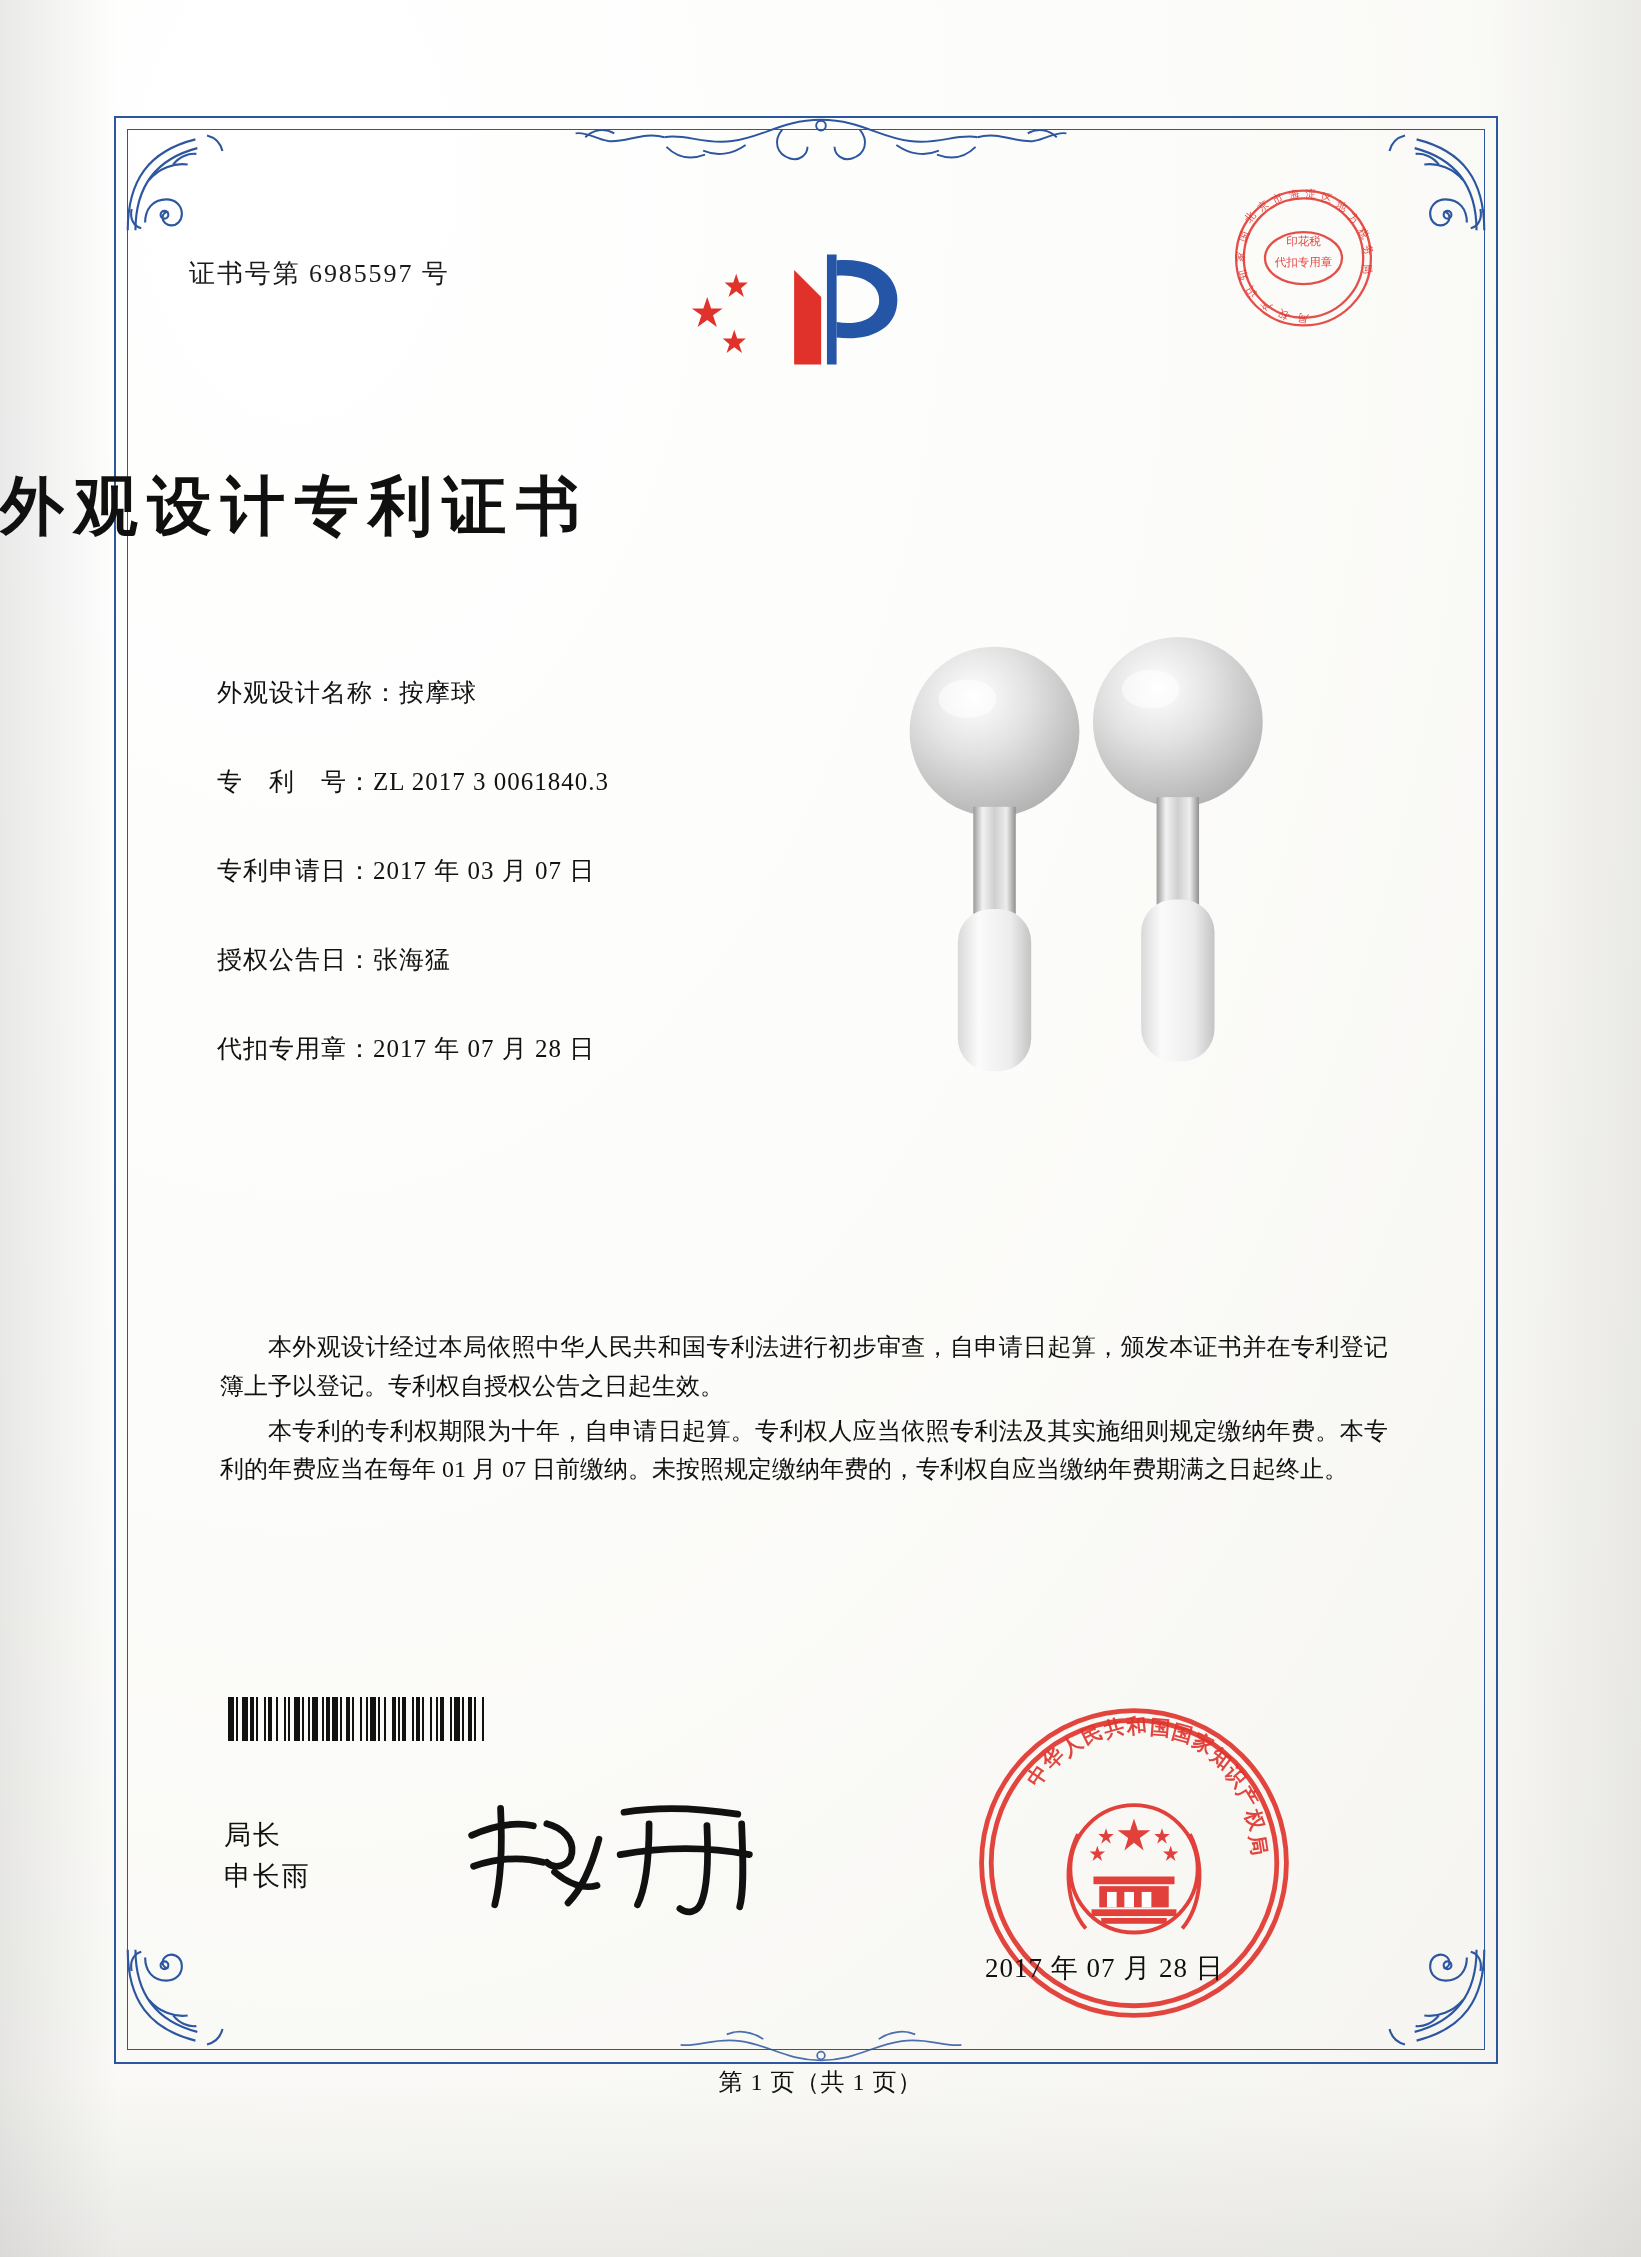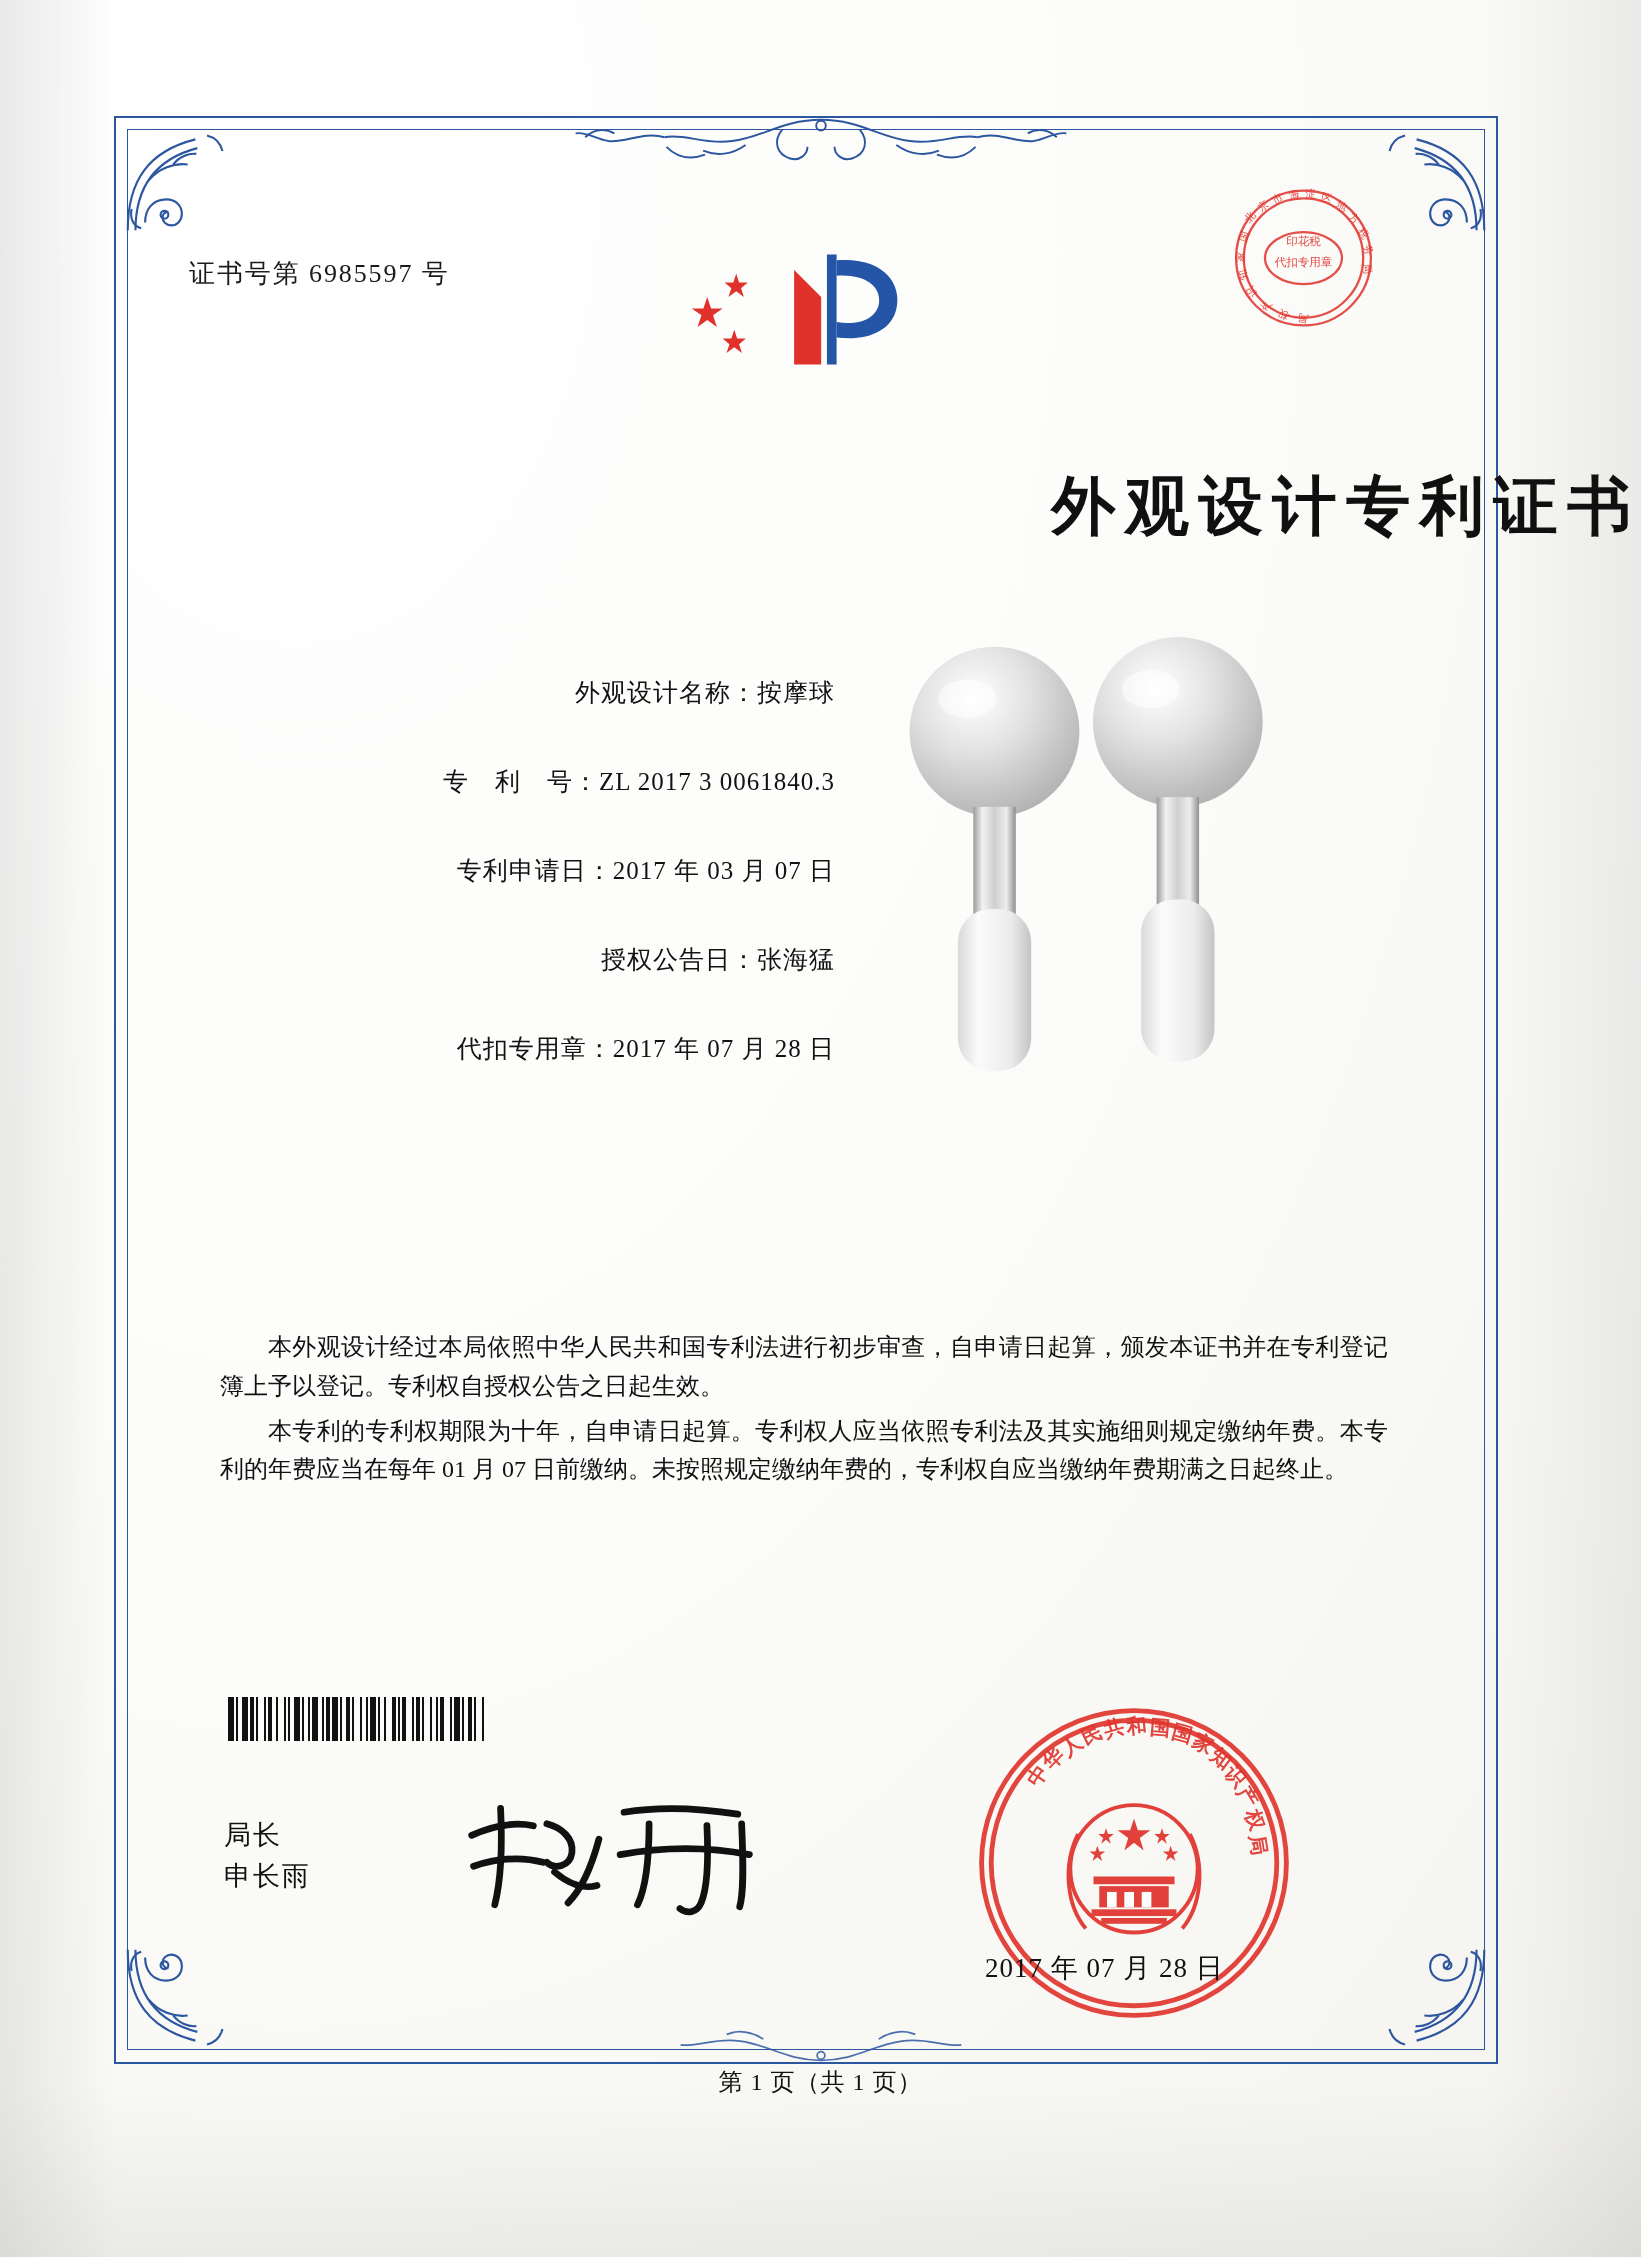--- a/index.html
+++ b/index.html
@@ -64,34 +64,33 @@
   }
   .logo svg{width:100%;height:100%;display:block;}
 
   .seal-top{
     position:absolute;right:241px;top:183px;width:193px;height:154px;
   }
   .seal-top svg{width:100%;height:100%;display:block;}
 
   .title{
     position:absolute;left:0;right:0;top:463px;
-    text-align:right;
+    text-align:left;
     font-size:64px;font-weight:bold;letter-spacing:9.7px;
     color:#101010;
     font-family:"DejaVu Serif", serif;
-    padding-left:12px;
   }
 
   
   .fields{
     position:absolute;left:217px;top:676px;width:618px;
   }
   .field{
     font-size:25px;color:#121212;margin-bottom:56px;letter-spacing:1px;
-    font-family:"Liberation Serif", serif;white-space:nowrap;text-align:right;
+    font-family:"Liberation Serif", serif;white-space:nowrap;
   }
   .field .lbl{display:inline-block;}
   .field .val{display:inline-block;}
 
   
   .product{
     position:absolute;left:888px;top:637px;width:406px;height:521px;
   }
   .product svg{width:100%;height:100%;display:block;}
 

